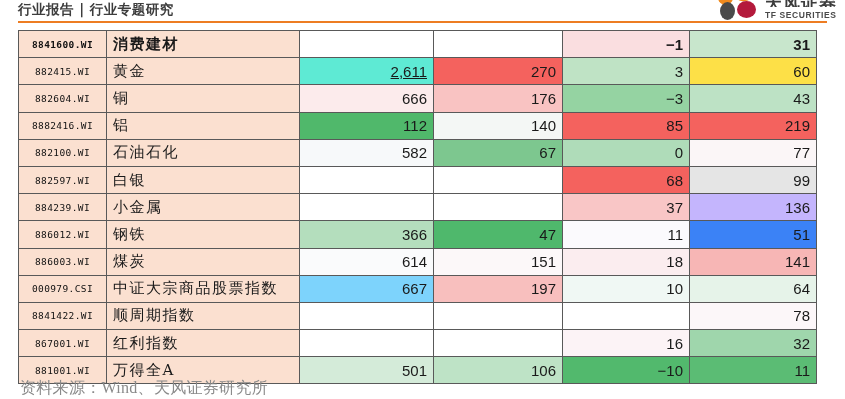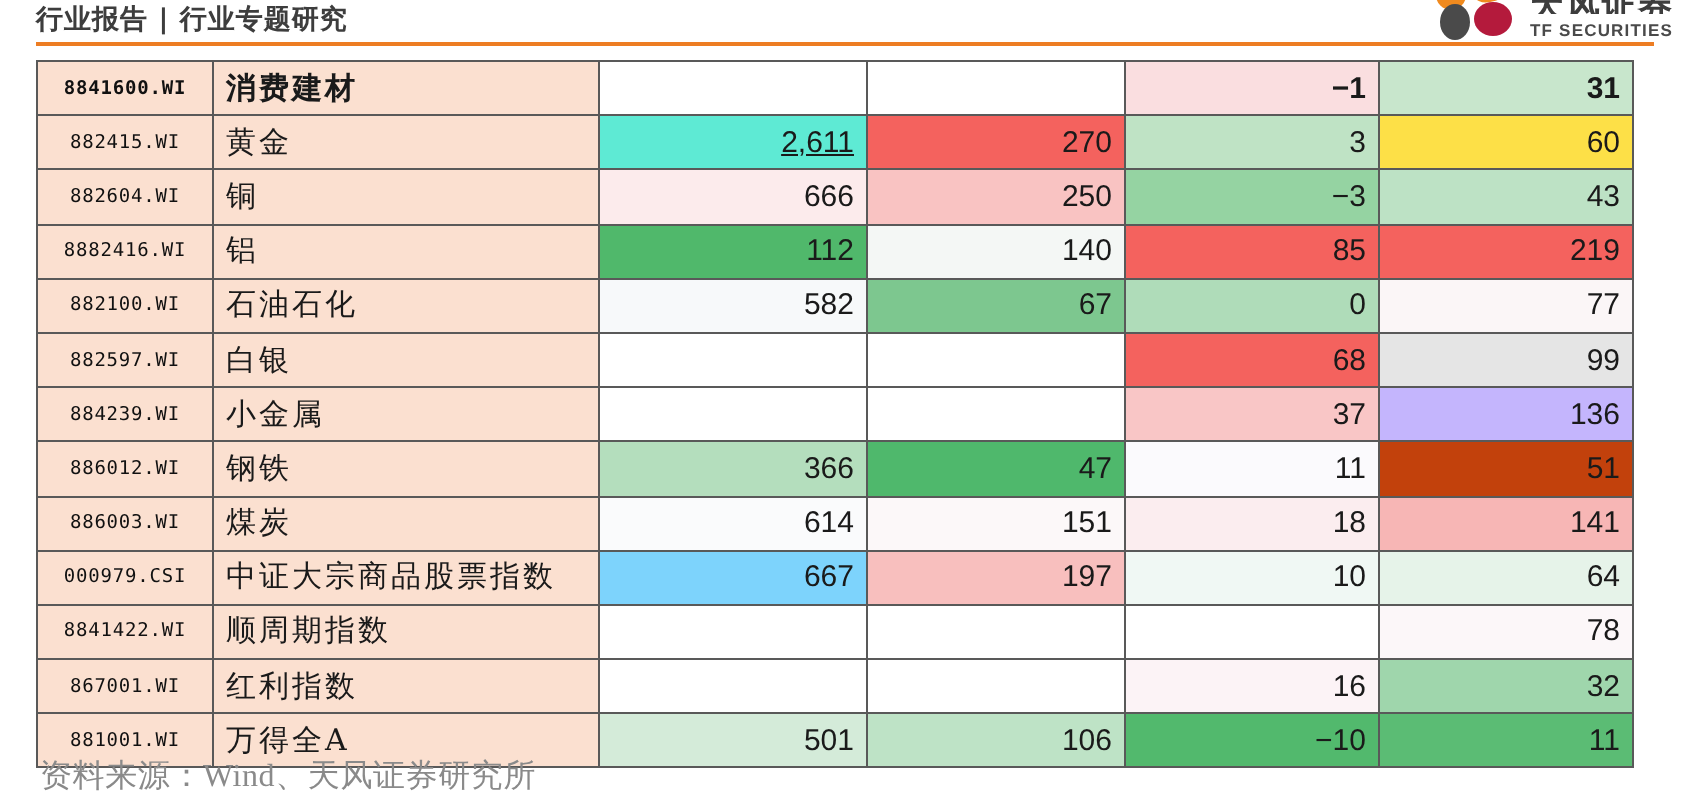--- a/index.html
+++ b/index.html
@@ -153,21 +153,21 @@
           <td class="c-name">黄金</td>
           <td class="c-num w134" style="background: #5eead4; text-decoration: underline;">2,611</td>
           <td class="c-num w129" style="background: rgb(244, 98, 94);">270</td>
           <td class="c-num w127" style="background: rgb(191, 227, 197);">3</td>
           <td class="c-num w127" style="background: #fde047;">60</td>
         </tr>
         <tr>
           <td class="c-code">882604.WI</td>
           <td class="c-name">铜</td>
           <td class="c-num w134" style="background: rgb(252, 235, 236);">666</td>
-          <td class="c-num w129" style="background: rgb(249, 195, 194);">250</td>
+          <td class="c-num w129" style="background: rgb(249, 195, 194);">176</td>
           <td class="c-num w127" style="background: rgb(149, 211, 162);">−3</td>
           <td class="c-num w127" style="background: rgb(189, 226, 197);">43</td>
         </tr>
         <tr>
           <td class="c-code">8882416.WI</td>
           <td class="c-name">铝</td>
           <td class="c-num w134" style="background: rgb(80, 184, 107);">112</td>
           <td class="c-num w129" style="background: rgb(244, 247, 245);">140</td>
           <td class="c-num w127" style="background: rgb(244, 98, 94);">85</td>
           <td class="c-num w127" style="background: rgb(244, 98, 94);">219</td>
@@ -195,21 +195,21 @@
           <td class="c-num w129" style="background: rgb(255, 255, 255);"></td>
           <td class="c-num w127" style="background: rgb(249, 198, 198);">37</td>
           <td class="c-num w127" style="background: #c4b5fd;">136</td>
         </tr>
         <tr>
           <td class="c-code">886012.WI</td>
           <td class="c-name">钢铁</td>
           <td class="c-num w134" style="background: rgb(180, 222, 189);">366</td>
           <td class="c-num w129" style="background: rgb(79, 184, 108);">47</td>
           <td class="c-num w127" style="background: rgb(251, 250, 253);">11</td>
-          <td class="c-num w127" style="background: #c2410c;">51</td>
+          <td class="c-num w127" style="background: #3b82f6;">51</td>
         </tr>
         <tr>
           <td class="c-code">886003.WI</td>
           <td class="c-name">煤炭</td>
           <td class="c-num w134" style="background: rgb(250, 251, 252);">614</td>
           <td class="c-num w129" style="background: rgb(252, 248, 249);">151</td>
           <td class="c-num w127" style="background: rgb(251, 237, 239);">18</td>
           <td class="c-num w127" style="background: rgb(247, 182, 181);">141</td>
         </tr>
         <tr>

